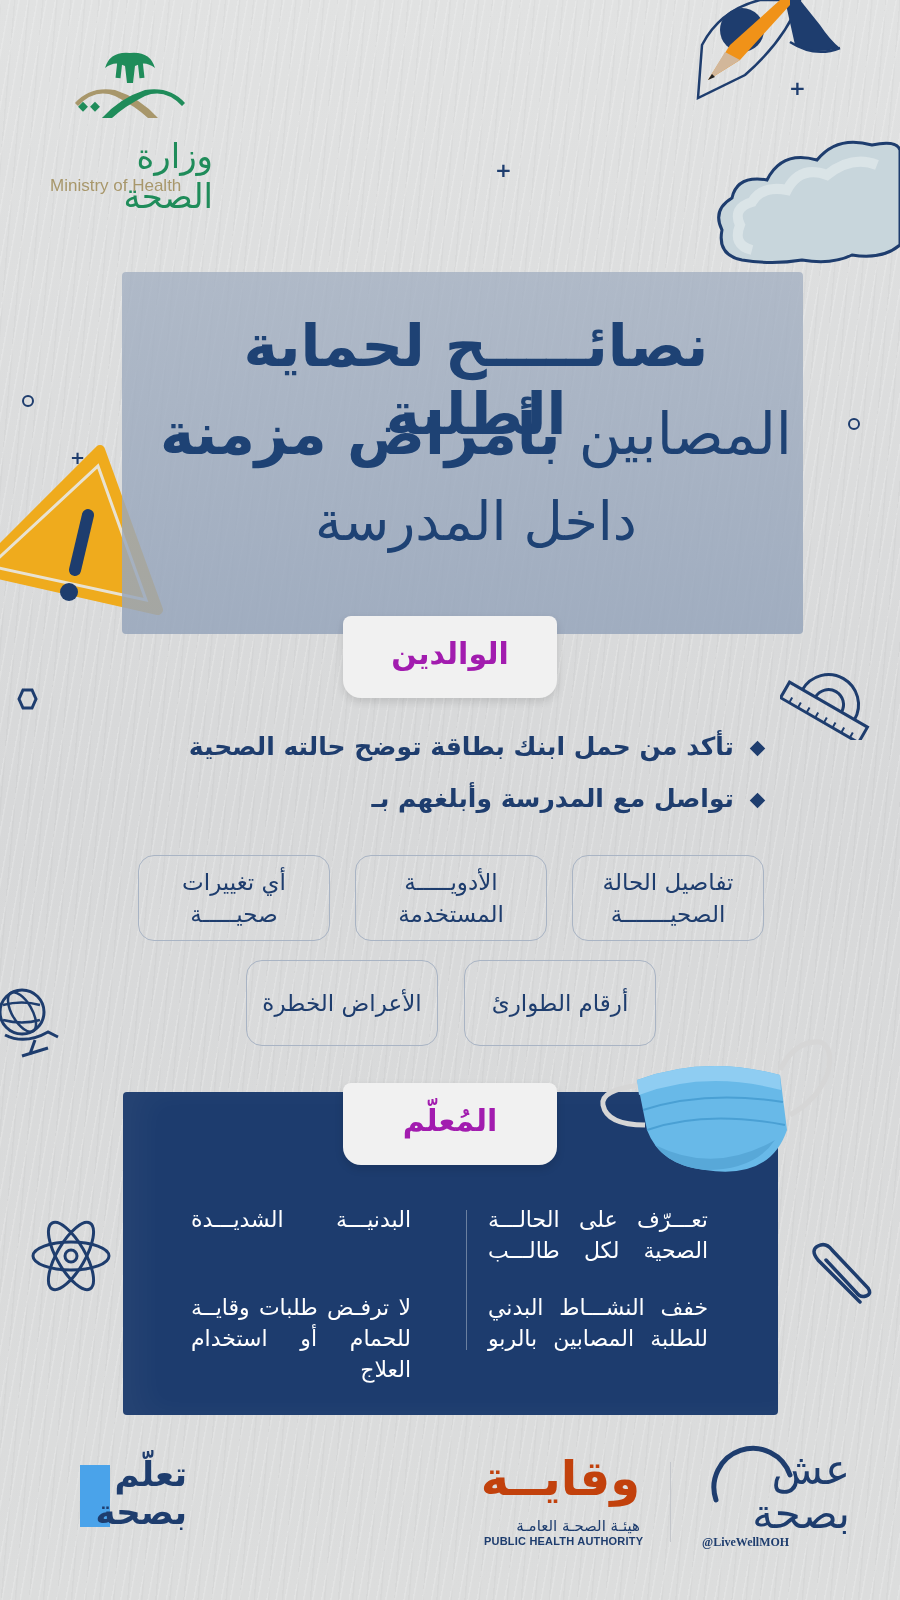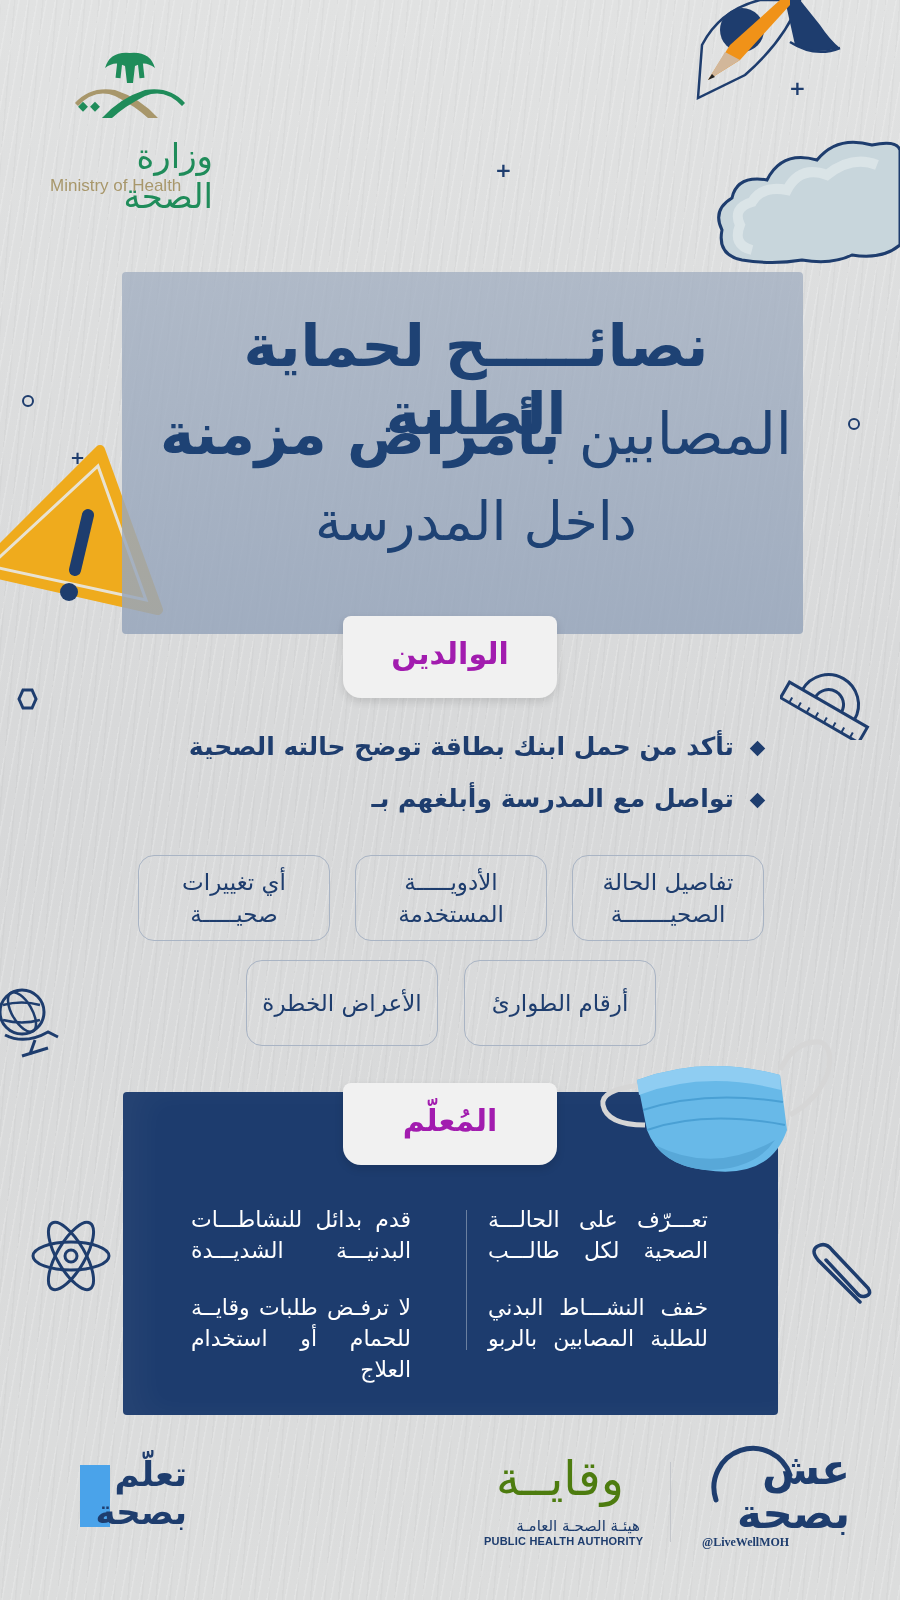--- a/index.html
+++ b/index.html
@@ -61,24 +61,24 @@
   .teacher-panel {
     left: 123px; top: 1092px; width: 655px; height: 323px;
     background: #1d3c6e; border-radius: 4px;
     box-shadow: inset 20px 0 30px rgba(255,255,255,0.04);
   }
   .teach-divider { position: absolute; left: 343px; top: 118px; width: 1px; height: 140px; background: rgba(255,255,255,0.35); }
   .teach-item { position: absolute; direction: rtl; color: #ffffff; font-size: 22px; line-height: 31px; text-align: justify; text-align-last: justify; width: 220px; }
 
   
   .divider-v { left: 670px; top: 1462px; width: 1px; height: 80px; background: #c3c6cb; }
-  .wiqaya-main { left: 480px; top: 1450px; width: 160px; text-align: center; direction: rtl; font-size: 48px; font-weight: normal; color: #4d7c0f; }
+  .wiqaya-main { left: 480px; top: 1450px; width: 160px; text-align: right; direction: rtl; font-size: 48px; font-weight: bold; color: #c2410c; }
   .wiqaya-sub { left: 480px; top: 1517px; width: 160px; text-align: right; direction: rtl; font-size: 15px; color: #1e3d6e; }
   .wiqaya-en { left: 484px; top: 1535px; font-size: 11px; font-weight: bold; color: #1e3d6e; font-family: "Liberation Sans", sans-serif; letter-spacing: 0.2px; }
-  .livewell-ar { left: 700px; top: 1448px; width: 150px; direction: rtl; text-align: right; font-size: 42px; color: #1e3d6e; line-height: 44px; font-weight: bold; }
+  .livewell-ar { left: 700px; top: 1448px; width: 150px; direction: rtl; text-align: right; font-size: 42px; color: #1e3d6e; line-height: 44px; }
   .livewell-handle { left: 702px; top: 1535px; font-size: 12px; font-weight: bold; color: #1e3d6e; font-family: Liberation Serif, serif; }
   .learn-logo { left: 52px; top: 1455px; width: 135px; height: 80px; }
   .learn-text { position: absolute; right: 0; top: 0; direction: rtl; font-size: 34px; font-weight: bold; color: #1e3d6e; line-height: 38px; text-align: right; }
   .learn-box { position: absolute; left: 28px; top: 10px; width: 30px; height: 62px; background: #4aa3ea; }
 </style>
 </head>
 <body>
 
 <svg class="abs" style="left:690px;top:0" width="160" height="100" viewBox="0 0 160 100">
   <path d="M8,98 L12,45 Q30,10 70,0 L110,0 Q95,40 55,75 Z" fill="none" stroke="#1e3d6e" stroke-width="2.5"></path>
@@ -188,21 +188,20 @@
   <path d="M52,60 L10,18 Q2,8 10,4 Q18,0 24,8 L60,46 Q64,52 58,54 Q52,56 48,50 L18,18" fill="none" stroke="#1e3d6e" stroke-width="3.5" stroke-linecap="round"></path>
 </svg>
 
 <div class="abs teacher-panel">
   <div class="teach-divider"></div>
   <div class="teach-item" style="left:365px;top:112px">
       <div>تعـــرّف على الحالـــة</div>
       <div>الصحية لكل طالـــب</div>
     </div>
   <div class="teach-item" style="left:68px;top:112px">
-      <div>قدم بدائل للنشاطـــات</div>
       <div>البدنيـــة الشديـــدة</div>
     </div>
   <div class="teach-item" style="left:365px;top:200px">
       <div>خفف النشـــاط البدني</div>
       <div>للطلبة المصابين بالربو</div>
     </div>
   <div class="teach-item" style="left:68px;top:200px">
       <div>لا ترفـض طلبات وقايــة</div>
       <div>للحمام أو استخدام العلاج</div>
     </div>

